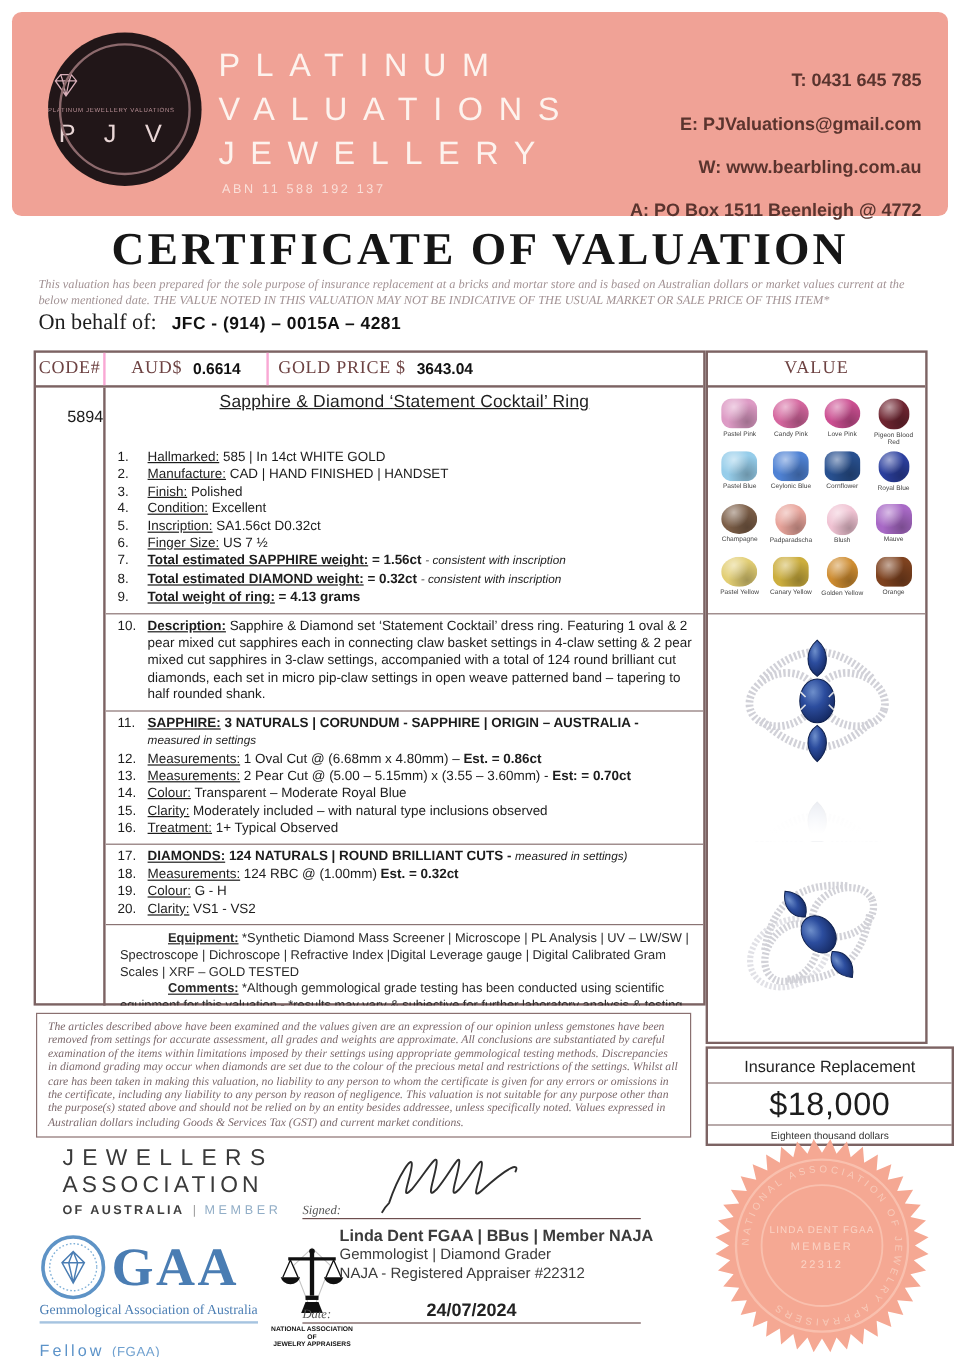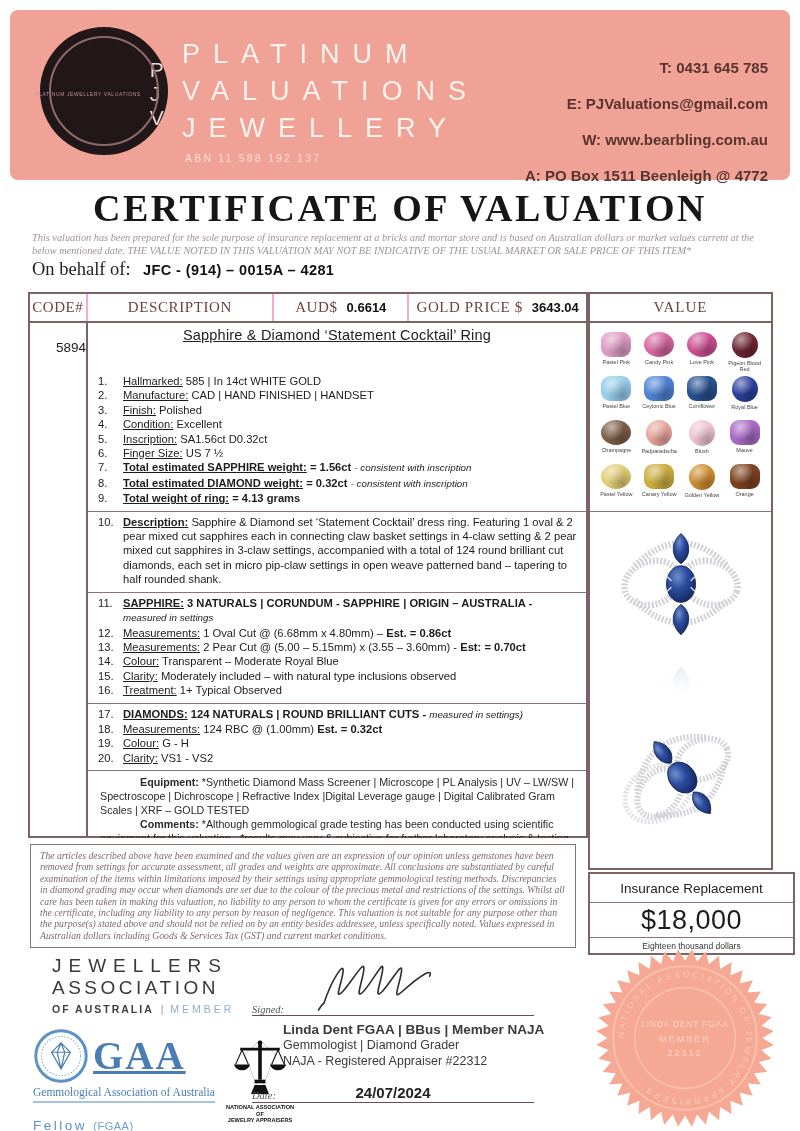--- a/index.html
+++ b/index.html
@@ -1,20 +1,20 @@
 <!DOCTYPE html>
 <html><head>
 <meta charset="utf-8">
 <style>
   html,body{margin:0;padding:0;background:#ffffff;}
   #page{position:relative;width:800px;height:1131px;background:#fff;font-family:"Liberation Sans",sans-serif;overflow:hidden;}
 
   
   .header-band{position:absolute;left:10px;top:10px;width:780px;height:170px;background:#f0a296;border-radius:8px;}
-  .pjv-logo{position:absolute;left:30px;top:17px;width:128px;height:128px;border-radius:50%;background:#211618;display:flex;flex-direction:row;align-items:center;justify-content:center;}
+  .pjv-logo{position:absolute;left:30px;top:17px;width:128px;height:128px;border-radius:50%;background:#211618;display:flex;flex-direction:column;justify-content:center;}
   .pjv-logo::before{content:"";position:absolute;inset:9px;border:2px solid #8d6a6d;border-radius:50%;}
   .logo-arc{font-size:5px;letter-spacing:.6px;color:#bb9298;margin-top:6px;white-space:nowrap;}
   .logo-initials{font-size:21px;letter-spacing:9px;color:#e9d6d6;margin-top:5px;padding-left:9px;}
   .brand{position:absolute;left:172px;top:26px;color:#fdf3ee;font-size:27px;letter-spacing:13px;line-height:37px;font-weight:400;}
   .abn{position:absolute;left:175px;top:142px;font-size:10.5px;letter-spacing:2.2px;color:rgba(253,240,235,.78);}
   .contact{position:absolute;right:22px;top:40px;text-align:right;color:#5a342e;font-weight:700;font-size:15px;line-height:36px;}
 
   
   .cert-title{position:absolute;left:0;top:186px;width:100%;text-align:center;font-family:"Liberation Serif",serif;font-weight:700;font-size:38px;letter-spacing:2.5px;color:#161616;}
   .top-disclaimer{position:absolute;left:32px;top:232px;width:738px;font-family:"Liberation Serif",serif;font-style:italic;font-size:10.3px;line-height:12.5px;color:#a29294;}
@@ -38,21 +38,21 @@
   .item{display:flex;font-size:11.2px;line-height:14.4px;color:#1c1c1c;}
   .item .num{width:25px;flex:none;}
   .item .ibody{flex:1;}
   .lbl{text-decoration:underline;}
   .item.strong .lbl,.item.strong .txt{font-weight:700;}
   .item.lb .lbl{font-weight:700;}
   .bld{font-weight:700;}
   .note{font-style:italic;font-size:9.8px;color:#222;}
   .equip-group{padding:4px 8px 6px 12px;border-bottom:1.6px solid #8a7373;}
   .equip-line{font-size:10.7px;line-height:14px;color:#2a2a2a;}
-  .eq-lbl{font-weight:700;padding-left:40px;}
+  .eq-lbl{font-weight:700;text-decoration:underline;padding-left:40px;}
 
   
   .value-col{position:absolute;left:588px;top:292px;width:185px;height:578px;border:2px solid #7c6363;box-sizing:border-box;overflow:hidden;}
   .value-head{height:27px;border-bottom:2px solid #7c6363;display:flex;align-items:center;justify-content:center;font-family:"Liberation Serif",serif;font-size:15px;letter-spacing:1px;color:#6d4242;}
   .gem-grid{display:grid;grid-template-columns:repeat(4,1fr);padding:9px 5px 3px;border-bottom:1.6px solid #8a7373;}
   .gem-cell{text-align:center;margin-bottom:4px;}
   .gem{width:30px;height:25px;margin:0 auto;background-image:radial-gradient(circle at 35% 28%,rgba(255,255,255,.55),rgba(255,255,255,0) 48%),radial-gradient(circle at 72% 78%,rgba(0,0,0,.28),rgba(0,0,0,0) 55%);}
   .shape-cushion{border-radius:9px;}
   .shape-oval{border-radius:50%;}
   .shape-round{border-radius:50%;width:26px;height:26px;}
@@ -74,21 +74,21 @@
   
   .jaa{position:absolute;left:52px;top:955px;color:#3a3a3a;}
   .jaa-l1{font-size:19px;letter-spacing:7px;}
   .jaa-l2{font-size:19px;letter-spacing:3.5px;}
   .jaa-l3{font-size:10.5px;margin-top:4px;color:#3f3f3f;}
   .jaa-l3 .oa{font-weight:700;letter-spacing:2px;}
   .jaa-l3 .sep{color:#9a9a9a;margin:0 4px;}
   .jaa-l3 .mem{color:#92aec7;letter-spacing:3px;}
   .gaa{position:absolute;left:33px;top:1028px;width:182px;}
   .gaa-row{display:flex;align-items:center;}
-  .gaa-acronym{font-family:"Liberation Serif",serif;font-weight:700;font-size:39px;color:#4a7db3;letter-spacing:2px;margin-left:4px;line-height:46px;text-decoration:underline;}
+  .gaa-acronym{font-family:"Liberation Serif",serif;font-weight:700;font-size:45px;color:#4a7db3;letter-spacing:2px;margin-left:4px;line-height:46px;}
   .gaa-name{font-family:"Liberation Serif",serif;font-size:11.5px;color:#4a7db3;margin-top:2px;border-bottom:2px solid #a6c4e0;padding-bottom:3px;}
   .gaa-fellow{margin-top:15px;color:#5c93c9;font-size:13.5px;letter-spacing:2.5px;}
   .gaa-fellow .fg{font-size:11px;letter-spacing:.5px;color:#6fa0cf;}
   .naja{position:absolute;left:224px;top:1038px;width:72px;text-align:center;}
   .naja-text{font-size:5.6px;font-weight:700;color:#111;line-height:6.6px;margin-top:2px;}
   .sig-img{position:absolute;left:275px;top:948px;}
   .signed-row{position:absolute;left:252px;top:1000px;width:282px;height:15px;border-bottom:1.6px solid #6d4e4e;}
   .signed-row .sr-label{position:absolute;left:0;bottom:0;font-family:"Liberation Serif",serif;font-style:italic;font-size:10.5px;color:#555;}
   .sig-name-block{position:absolute;left:283px;top:1022px;color:#3b3b3b;}
   .sig-name{font-size:13.5px;font-weight:700;line-height:16px;}
@@ -138,21 +138,20 @@
   <div class="cert-title">CERTIFICATE OF VALUATION</div>
   <div class="top-disclaimer">This valuation has been prepared for the sole purpose of insurance replacement at a bricks and mortar store and is based on Australian dollars or market values current at the below mentioned date. THE VALUE NOTED IN THIS VALUATION MAY NOT BE INDICATIVE OF THE USUAL MARKET OR SALE PRICE OF THIS ITEM*</div>
   <div class="on-behalf">
     <span class="ob-label">On behalf of:</span>
     <span class="ob-value">JFC - (914) – 0015A – 4281</span>
   </div>
 
   <div class="tbl-left">
     <div class="tbl-head">
       <div class="hc hc-code">CODE#</div>
-      <div class="hc hc-desc">DESCRIPTION</div>
       <div class="hc hc-aud">
         <span>AUD$</span>
         <span class="hnum">0.6614</span>
       </div>
       <div class="hc hc-gold">
         <span>GOLD PRICE $</span>
         <span class="hnum">3643.04</span>
       </div>
     </div>
     <div class="tbl-body">

